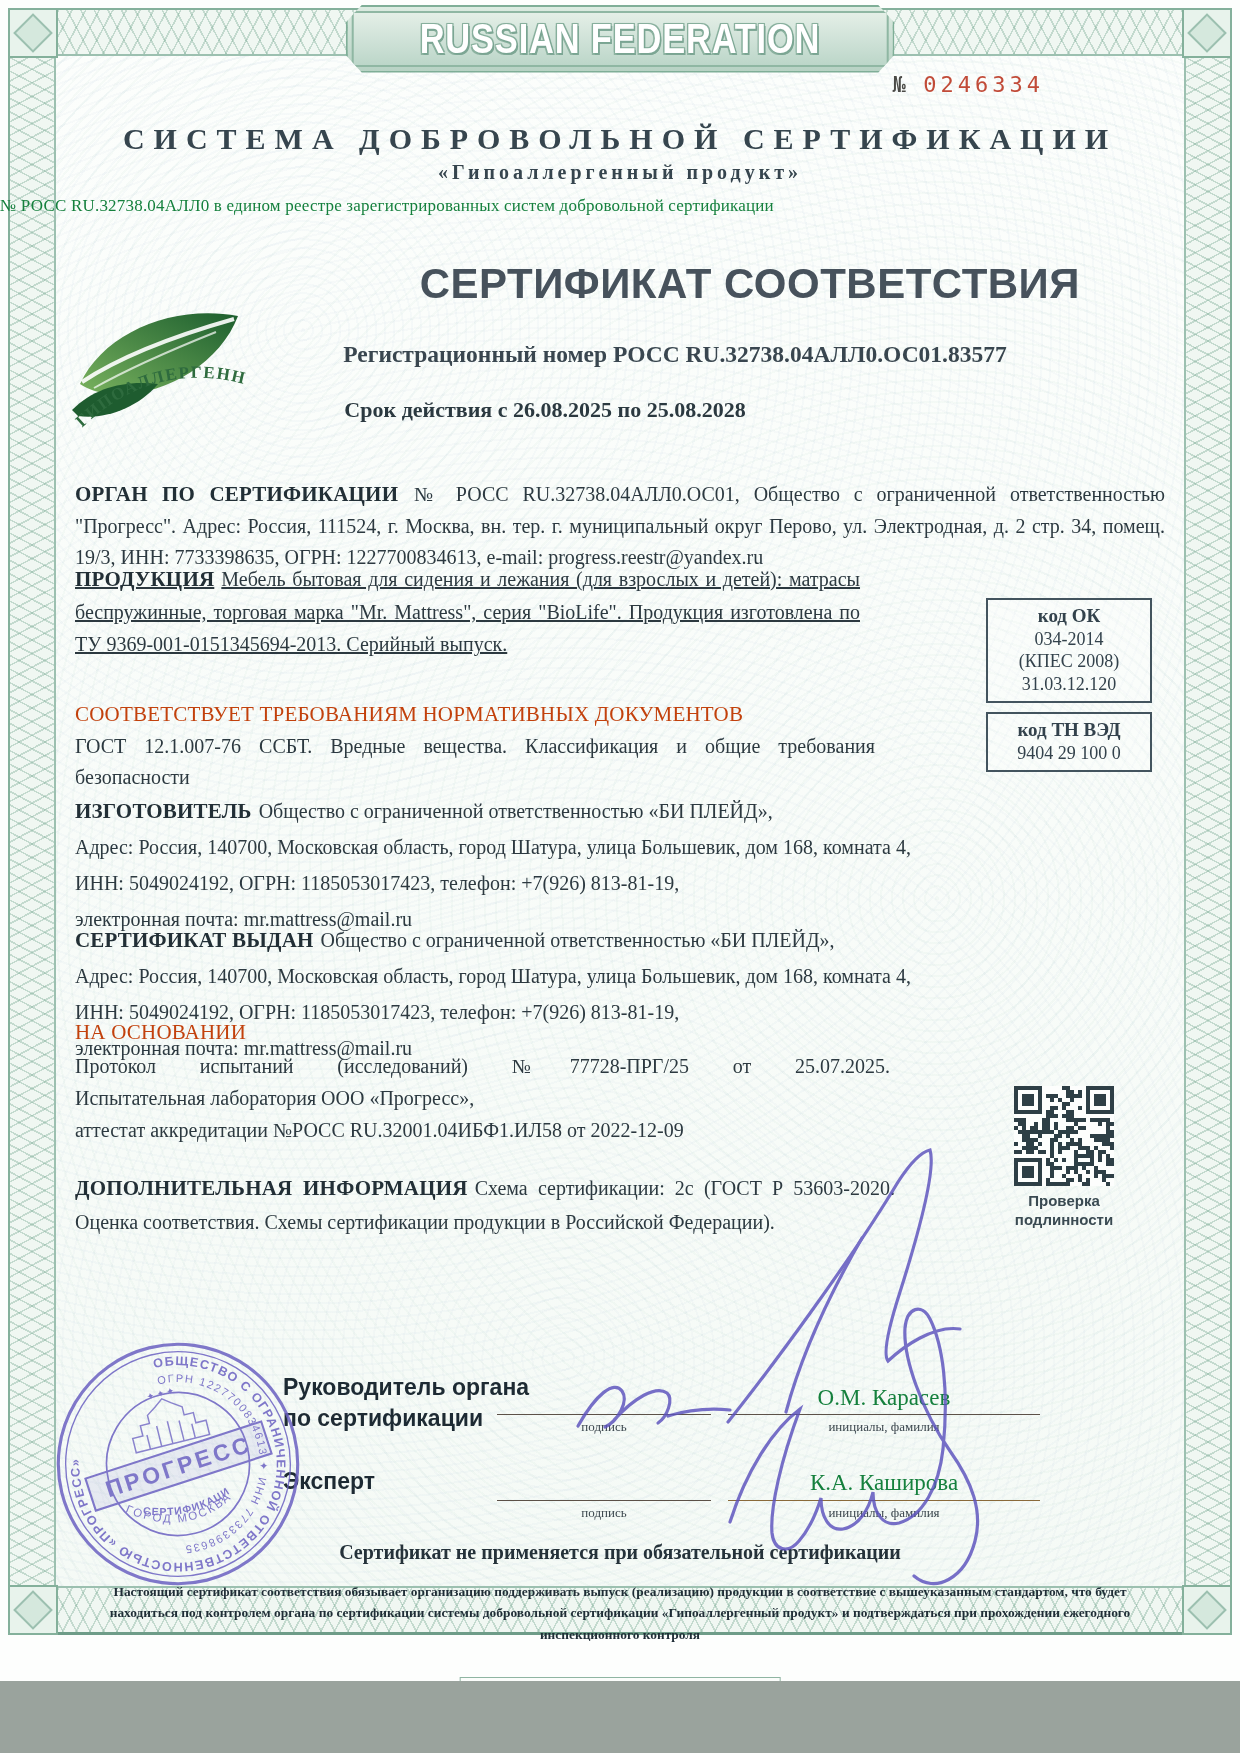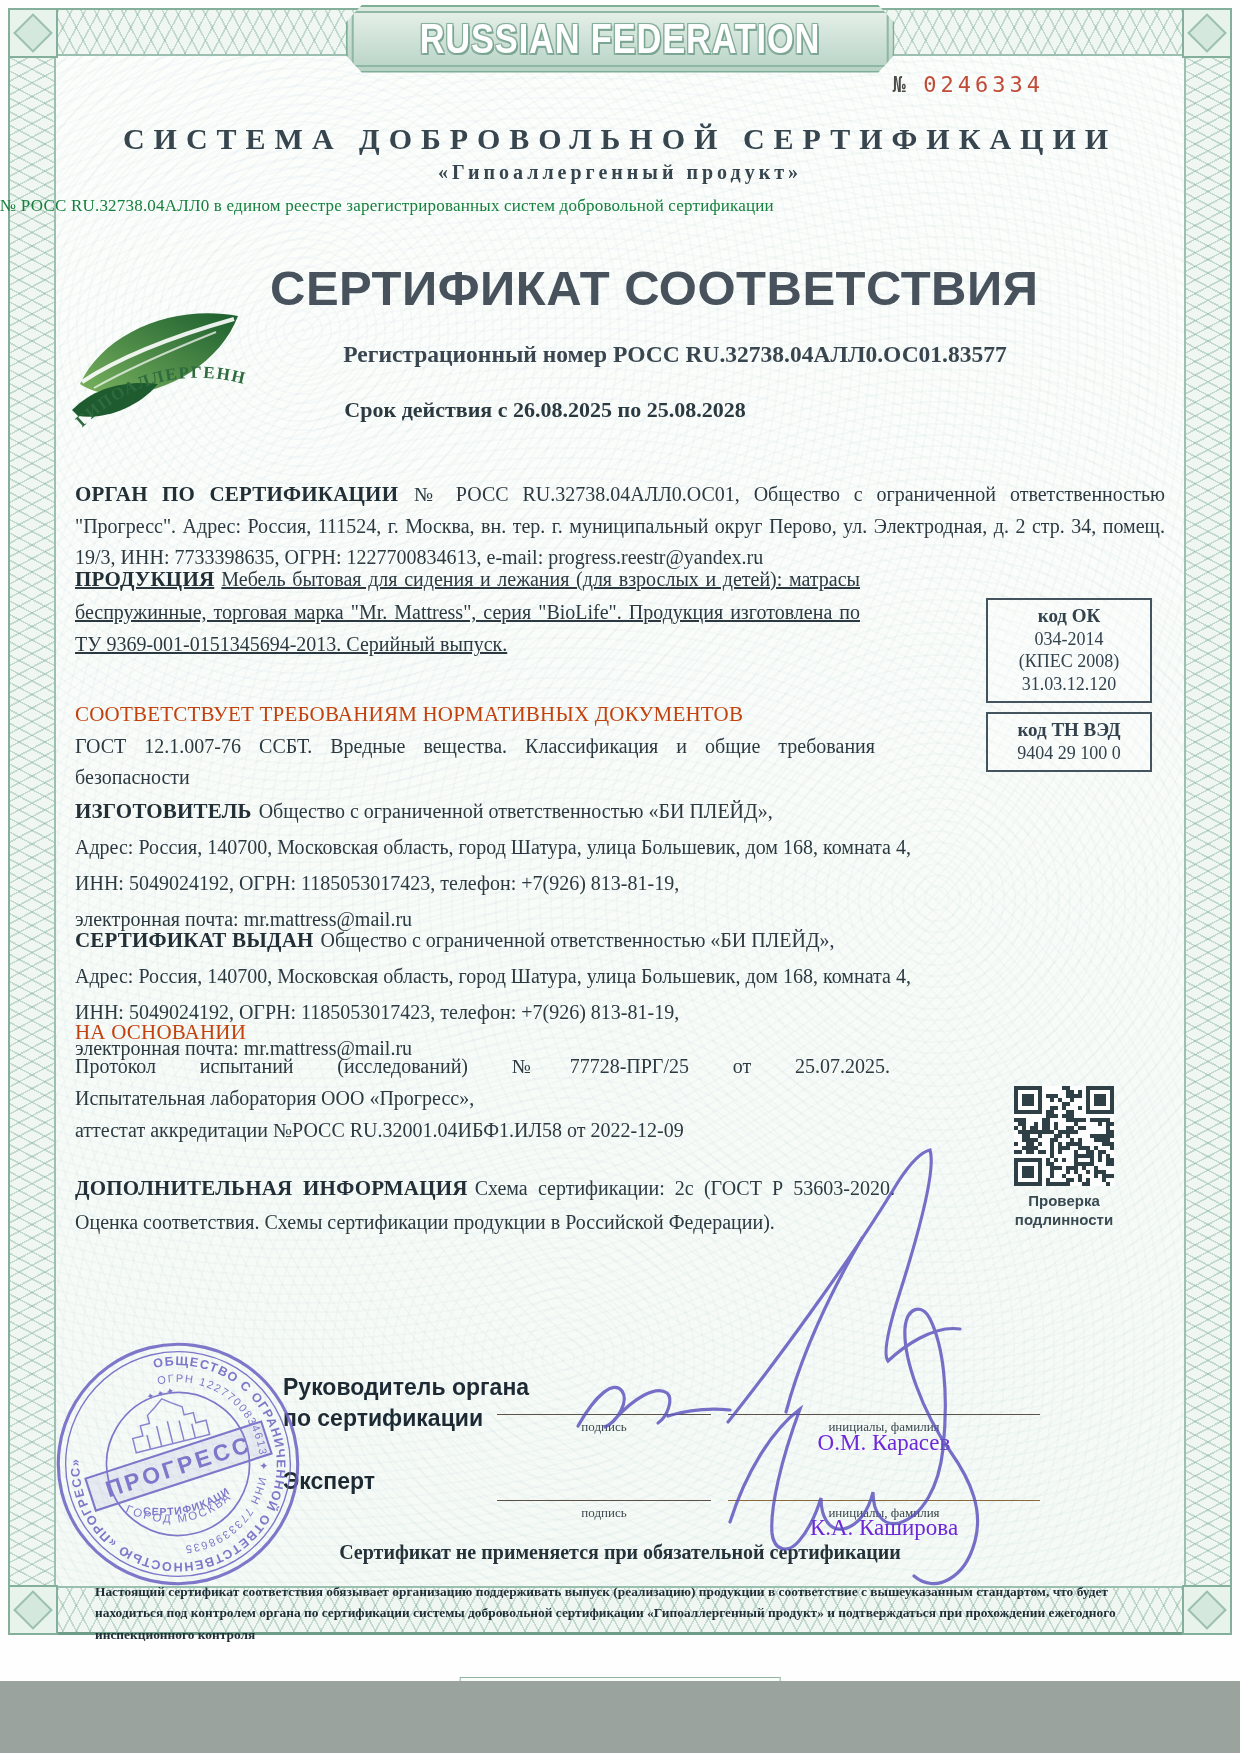--- a/index.html
+++ b/index.html
@@ -39,22 +39,22 @@
   .serial{position:absolute;top:72px;right:196px;z-index:5;font-family:"DejaVu Sans Mono",monospace;font-size:22px;letter-spacing:2px;}
   .serial .pref{color:#4a4a46;}
   .serial .digits{color:#c14b38;letter-spacing:4px;}
   .sys-title{position:absolute;top:122px;left:0;width:100%;text-align:center;z-index:5;
      font-weight:bold;font-size:30px;letter-spacing:9px;color:#36454e;}
   .sys-sub{position:absolute;top:161px;left:0;width:100%;text-align:center;z-index:5;
      font-weight:bold;font-size:20px;letter-spacing:4px;color:#36454e;}
   .sys-reg{position:absolute;top:196px;left:0;width:100%;text-align:left;z-index:5;
      font-weight:normal;font-size:17px;letter-spacing:.2px;color:#15803d;}
   .logo{position:absolute;left:66px;top:288px;width:200px;height:150px;z-index:5;}
-  .main-title{position:absolute;top:260px;left:270px;width:810px;text-align:left;z-index:5;
-     font-family:"Liberation Sans",sans-serif;font-weight:bold;font-size:49px;letter-spacing:.5px;color:#47525c;}
+  .main-title{position:absolute;top:260px;left:270px;width:810px;text-align:right;z-index:5;
+     font-family:"Liberation Sans",sans-serif;font-weight:bold;font-size:42px;letter-spacing:.5px;color:#47525c;}
   .reg-line{position:absolute;top:341px;left:260px;width:830px;text-align:center;z-index:5;
      font-weight:bold;font-size:23.5px;color:#39464f;}
   .validity{position:absolute;top:397px;left:115px;width:860px;text-align:center;z-index:5;
      font-weight:bold;font-size:22px;color:#2b3940;}
   
   .para{position:absolute;z-index:5;font-size:20px;line-height:1.55;text-align:justify;margin:0;color:#2c3940;}
   .h{font-weight:bold;font-size:21px;color:#222f36;padding-right:7px;letter-spacing:.2px;}
   .hblock{font-weight:normal;font-size:21px;color:#c2410c;letter-spacing:.2px;}
   .jline{text-align:justify;text-align-last:justify;}
   
@@ -63,26 +63,26 @@
   .code-box .bt{font-weight:bold;font-size:19px;}
   
   .qr{position:absolute;left:1014px;top:1086px;z-index:5;}
   .qr-caption{position:absolute;left:984px;top:1192px;width:160px;z-index:5;text-align:center;
       font-family:"Liberation Sans",sans-serif;font-weight:bold;font-size:15px;line-height:1.25;color:#3a4a52;}
   
   .role{position:absolute;left:283px;z-index:5;font-family:"Liberation Sans",sans-serif;font-weight:bold;
       font-size:23px;line-height:1.35;color:#1d2a33;}
   .sig-line{position:absolute;height:0;border-bottom:1.8px solid #5c5148;z-index:5;}
   .sig-label{position:absolute;z-index:5;font-size:13px;color:#3c474e;text-align:center;}
-  .sig-name{position:absolute;z-index:5;font-size:23px;color:#6d28d9;text-align:center;margin-top:45px;}
+  .sig-name{position:absolute;z-index:5;font-size:23px;color:#15803d;text-align:center;}
   .sig-svg{position:absolute;left:430px;top:1120px;z-index:7;}
   .stamp{position:absolute;left:52px;top:1338px;width:252px;height:252px;z-index:6;opacity:.85;transform:rotate(-14deg);}
   .note-bold{position:absolute;top:1541px;left:120px;width:1000px;text-align:center;z-index:5;
       font-weight:bold;font-size:20px;color:#25323a;}
-  .fine-print{position:absolute;top:1581px;left:95px;width:1050px;z-index:5;
+  .fine-print{position:absolute;top:1581px;left:95px;width:1050px;text-align:center;z-index:5;
       font-weight:bold;font-size:13.4px;line-height:1.6;color:#1f2d36;}
   .imprint{position:absolute;top:1677px;left:50%;transform:translateX(-50%);z-index:6;
       font-family:"Liberation Sans",sans-serif;font-size:12.5px;letter-spacing:.4px;color:#6b8f80;
       background:#fbfdfb;border:1px solid #8fb5a2;padding:1px 10px;white-space:nowrap;}
 </style>
 </head>
 <body>
 
 <div class="page">
 

